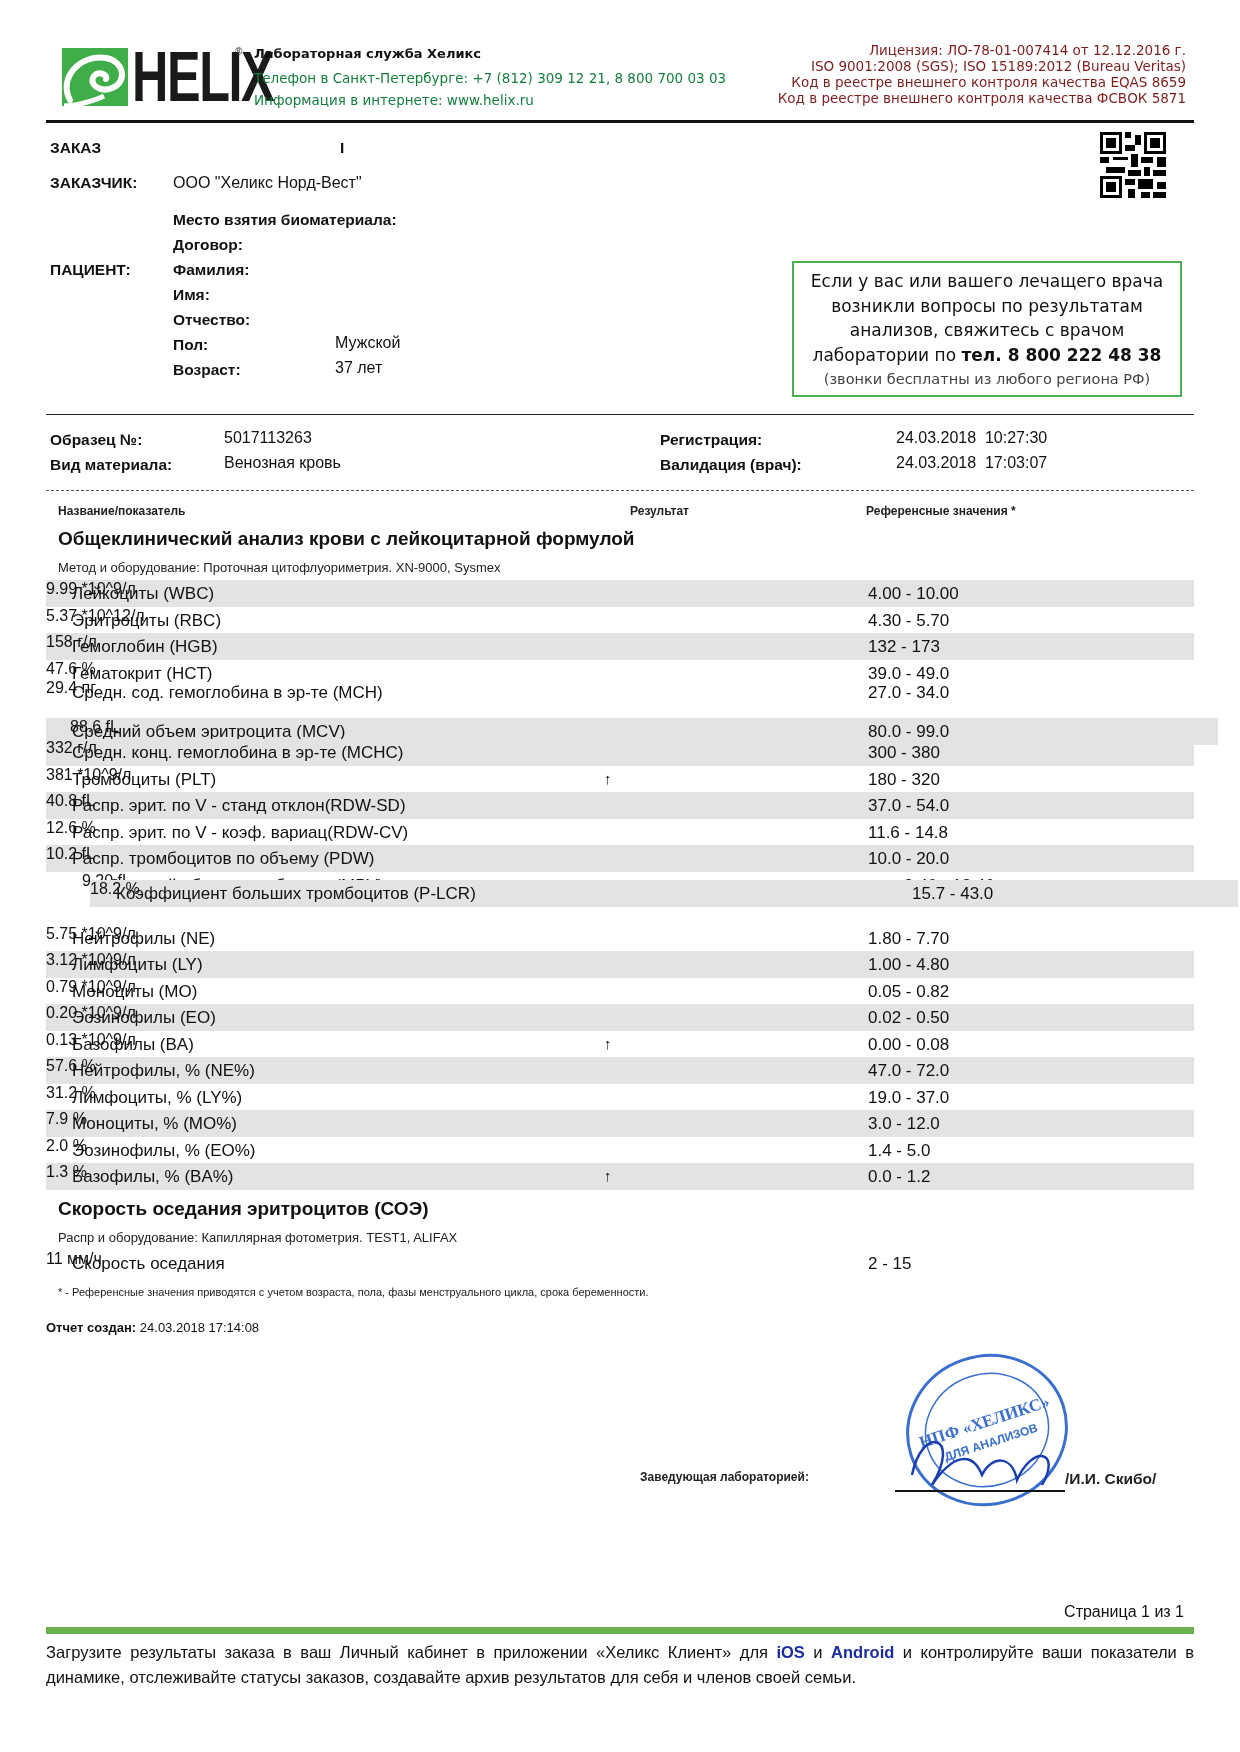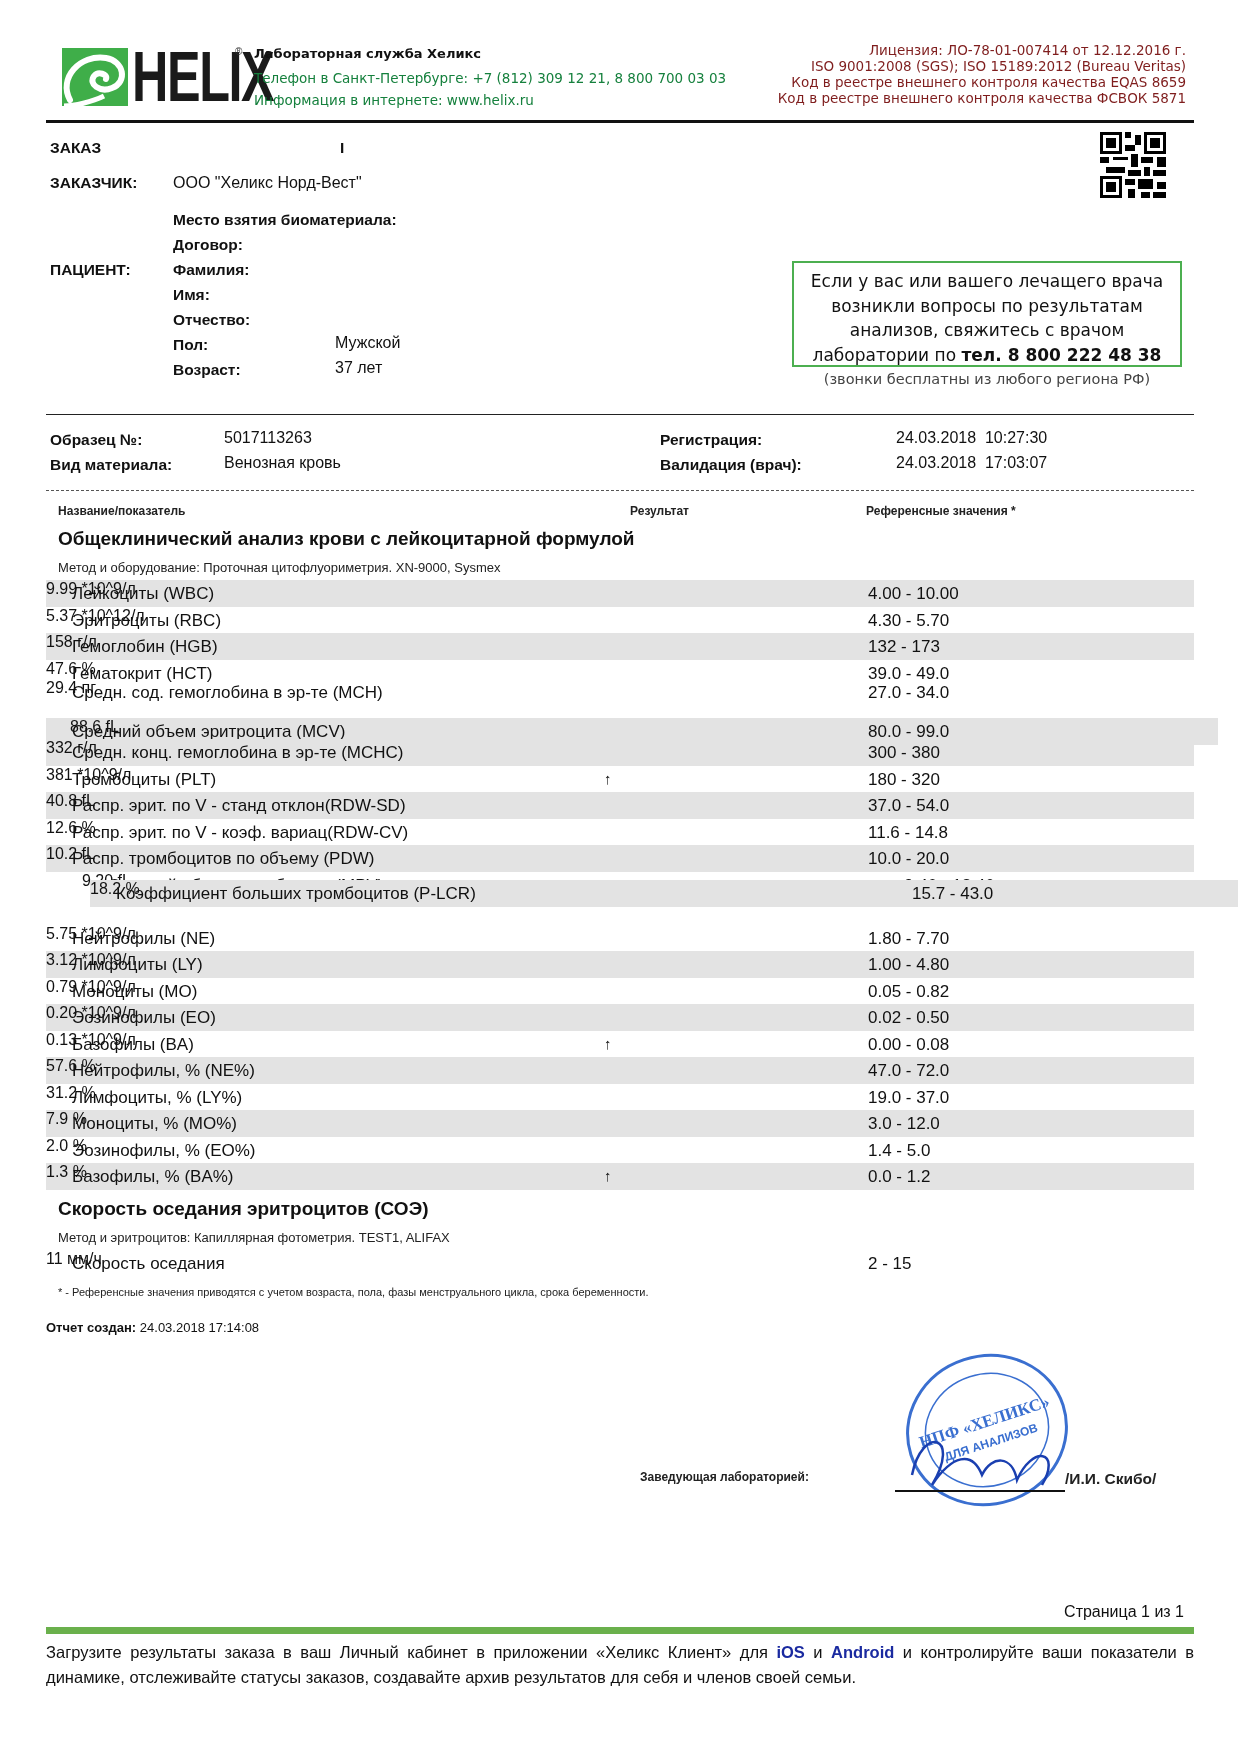--- a/index.html
+++ b/index.html
@@ -12,21 +12,21 @@
   .logo-reg { left: 235px; top: 46px; font-size: 10px; color: #333; }
   .lab-title { left: 254px; top: 46px; font-size: 13px; font-weight: 700; font-family: "DejaVu Sans", sans-serif; }
   .lab-line { left: 254px; font-size: 13.5px; font-family: "DejaVu Sans", sans-serif; color: #15803d; }
   .lic { right: 54px; text-align: right; font-size: 13.5px; font-family: "DejaVu Sans", sans-serif; color: #7f1d1d; line-height: 16px; }
   .hdr-rule { left: 46px; top: 120px; width: 1148px; height: 3px; background: #111; }
 
   .lbl-b { font-weight: 700; font-size: 15.5px; }
   .val { font-size: 16px; }
   .qr { left: 1100px; top: 132px; width: 66px; height: 66px; }
 
-  .info-box { left: 792px; top: 261px; width: 390px; height: 106px; border: 2.5px solid #4caf50; box-sizing: border-box; text-align: center; font-family: "DejaVu Sans", sans-serif; font-size: 17px; line-height: 24.5px; padding-top: 6px; color: #111; }
+  .info-box { left: 792px; top: 261px; width: 390px; height: 136px; border: 2.5px solid #4caf50; box-sizing: border-box; text-align: center; font-family: "DejaVu Sans", sans-serif; font-size: 17px; line-height: 24.5px; padding-top: 6px; color: #111; }
   .info-box .small { font-size: 14.5px; color: #444; }
 
   .mid-rule { left: 46px; top: 414px; width: 1148px; height: 1px; background: #222; }
   .dot-rule { left: 46px; top: 490px; width: 1148px; border-top: 1.5px dashed #555; }
 
   .col-h { font-size: 12px; font-weight: 700; color: #222; top: 504px; }
   .sec-title { font-size: 19px; font-weight: 700; }
   .method { font-size: 13px; color: #222; }
 
   .row { left: 46px; width: 1148px; height: 26.5px; }
@@ -162,21 +162,21 @@
     <div class="abs row shade" style="top: 1004px;"><span class="name">Эозинофилы (EO)</span><span class="flag"></span><span class="result">0.20 *10^9/л</span><span class="ref">0.02 - 0.50</span></div>
     <div class="abs row" style="top: 1030.5px;"><span class="name">Базофилы (BA)</span><span class="flag">↑</span><span class="result">0.13 *10^9/л</span><span class="ref">0.00 - 0.08</span></div>
     <div class="abs row shade" style="top: 1057px;"><span class="name">Нейтрофилы, % (NE%)</span><span class="flag"></span><span class="result">57.6 %</span><span class="ref">47.0 - 72.0</span></div>
     <div class="abs row" style="top: 1083.5px;"><span class="name">Лимфоциты, % (LY%)</span><span class="flag"></span><span class="result">31.2 %</span><span class="ref">19.0 - 37.0</span></div>
     <div class="abs row shade" style="top: 1110px;"><span class="name">Моноциты, % (MO%)</span><span class="flag"></span><span class="result">7.9 %</span><span class="ref">3.0 - 12.0</span></div>
     <div class="abs row" style="top: 1136.5px;"><span class="name">Эозинофилы, % (EO%)</span><span class="flag"></span><span class="result">2.0 %</span><span class="ref">1.4 - 5.0</span></div>
     <div class="abs row shade" style="top: 1163px;"><span class="name">Базофилы, % (BA%)</span><span class="flag">↑</span><span class="result">1.3 %</span><span class="ref">0.0 - 1.2</span></div>
   </div>
 
 <div class="abs sec-title" style="left:58px;top:1198px">Скорость оседания эритроцитов (СОЭ)</div>
-<div class="abs method" style="left:58px;top:1230px">Метод и эритроцитов:  Капиллярная фотометрия. TEST1, ALIFAX</div>
+<div class="abs method" style="left:58px;top:1230px">Распр и оборудование:  Капиллярная фотометрия. TEST1, ALIFAX</div>
 <div id="rows-esr">
     <div class="abs row" style="top: 1250px;"><span class="name">Скорость оседания</span><span class="flag"></span><span class="result">11 мм/ч</span><span class="ref">2 - 15</span></div>
   </div>
 
 <div class="abs footnote" style="left:58px;top:1286px">* - Референсные значения приводятся с учетом возраста, пола, фазы менструального цикла, срока беременности.</div>
 <div class="abs created" style="left:46px;top:1320px"><b>Отчет создан:</b> <span>24.03.2018 17:14:08</span></div>
 
 <svg class="abs" style="left:892px;top:1345px" width="190" height="170" viewBox="0 0 190 170">
   <g transform="rotate(-18 95 85)">
     <ellipse cx="95" cy="85" rx="80" ry="74" fill="none" stroke="#3a6fd0" stroke-width="3"></ellipse>

